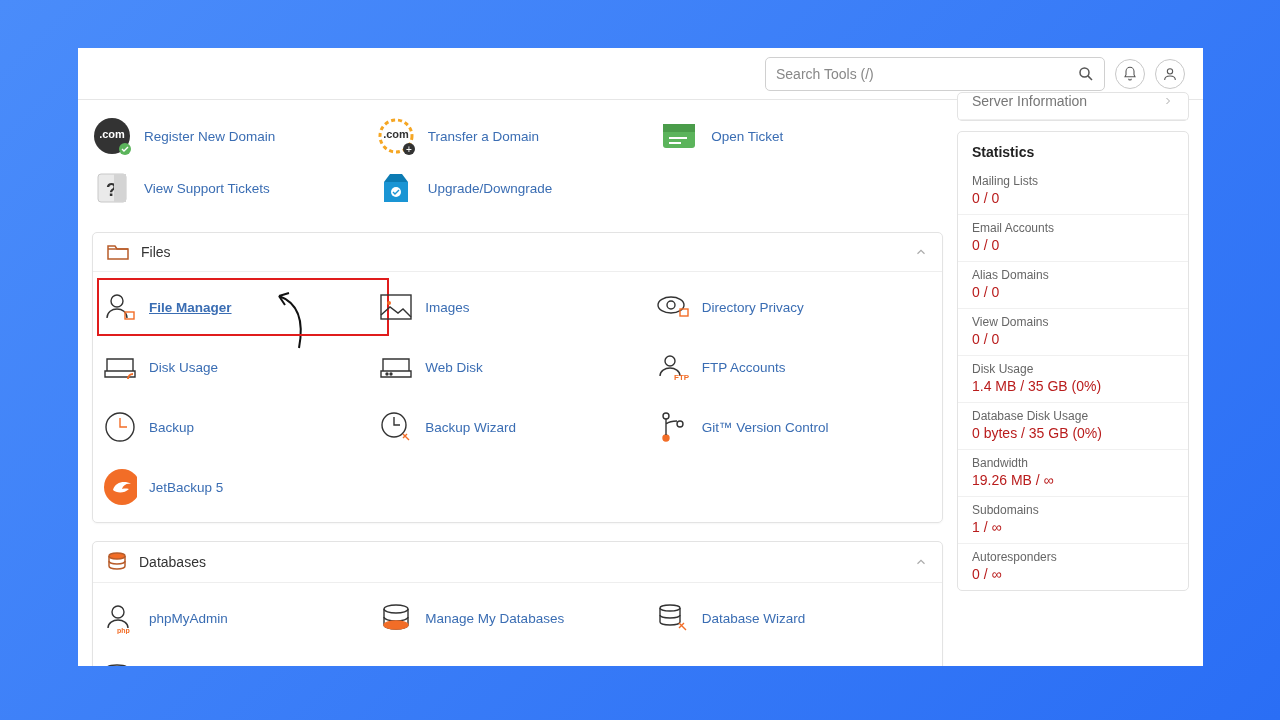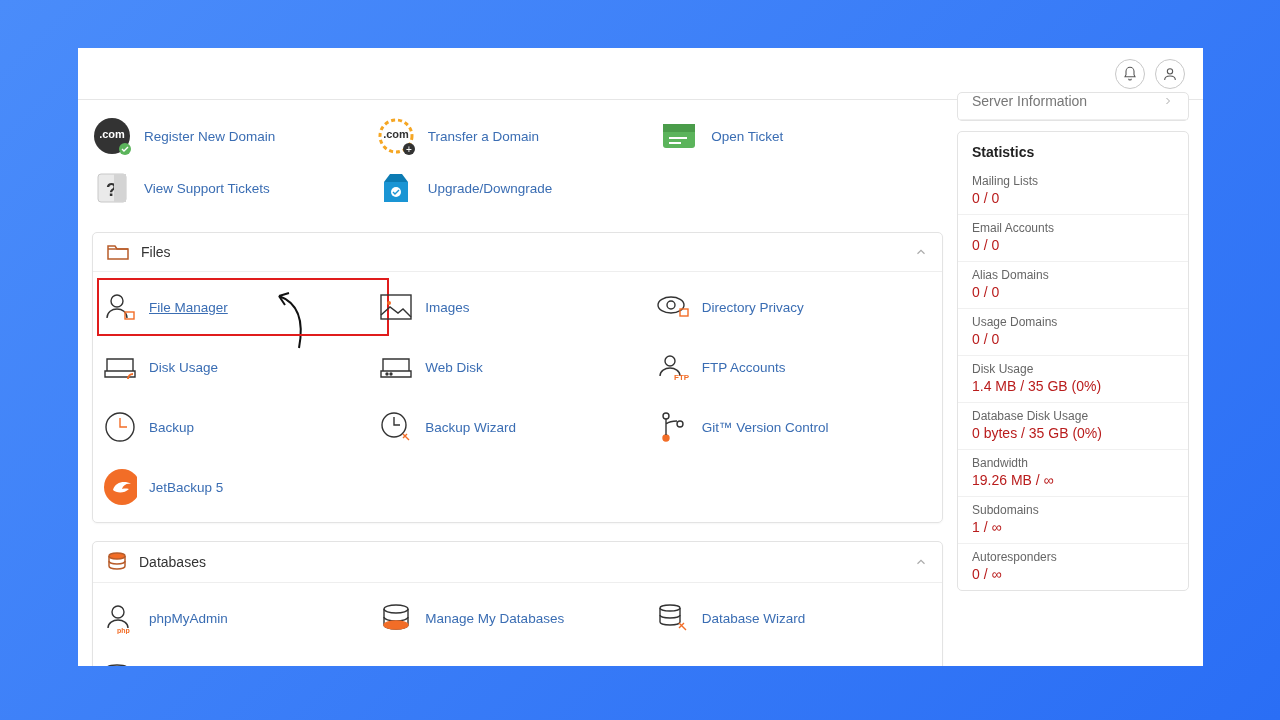--- a/index.html
+++ b/index.html
@@ -139,20 +139,21 @@
   }
   .tool-item .lbl {
     font-size: 13.5px;
     color: #3a6db3;
   }
   .file-manager-highlight {
     border: 2px solid #e01c1c;
     display: inline-flex;
     padding: 6px 9px 6px 4px;
     margin: -8px -10px -8px -6px;
+    font-weight: bold;
   }
   .file-manager-highlight .lbl {
     text-decoration: underline;
   }
   .arrow-annotation {
     position: absolute;
     left: 180px; top: 16px;
     width: 40px; height: 70px;
     pointer-events: none;
   }
@@ -192,20 +193,29 @@
     color: #b91c1c;
   }
   svg { display: block; }
 </style>
 </head>
 <body>
 
 <div class="page-window">
 
   <div class="header">
+    <div class="search-wrap">
+      <input class="search-input" placeholder="Search Tools (/)" style="">
+      <span class="search-icon">
+        <svg viewBox="0 0 24 24" width="18" height="18" fill="none" stroke="currentColor" stroke-width="2">
+            <circle cx="10" cy="10" r="6"></circle>
+            <line x1="20" y1="20" x2="14.5" y2="14.5"></line>
+          </svg>
+      </span>
+    </div>
     <div class="circle-btn">
       <svg viewBox="0 0 24 24" width="16" height="16" fill="none" stroke="currentColor" stroke-width="1.6">
           <path d="M6 8a6 6 0 0 1 12 0v5l1.5 3h-15L6 13z"></path>
           <path d="M10 19a2 2 0 0 0 4 0"></path>
         </svg>
     </div>
     <div class="circle-btn">
       <svg viewBox="0 0 24 24" width="16" height="16" fill="none" stroke="currentColor" stroke-width="1.6">
           <circle cx="12" cy="8" r="4"></circle>
           <path d="M4 21c0-4 4-6 8-6s8 2 8 6"></path>
@@ -493,21 +503,21 @@
             </div>
             <div class="stat-row">
               <div class="stat-label">Email Accounts</div>
               <div class="stat-value">0 / 0</div>
             </div>
             <div class="stat-row">
               <div class="stat-label">Alias Domains</div>
               <div class="stat-value">0 / 0</div>
             </div>
             <div class="stat-row">
-              <div class="stat-label">Usage Domains</div>
+              <div class="stat-label">View Domains</div>
               <div class="stat-value">0 / 0</div>
             </div>
             <div class="stat-row">
               <div class="stat-label">Disk Usage</div>
               <div class="stat-value">1.4 MB / 35 GB   (0%)</div>
             </div>
             <div class="stat-row">
               <div class="stat-label">Database Disk Usage</div>
               <div class="stat-value">0 bytes / 35 GB   (0%)</div>
             </div>

